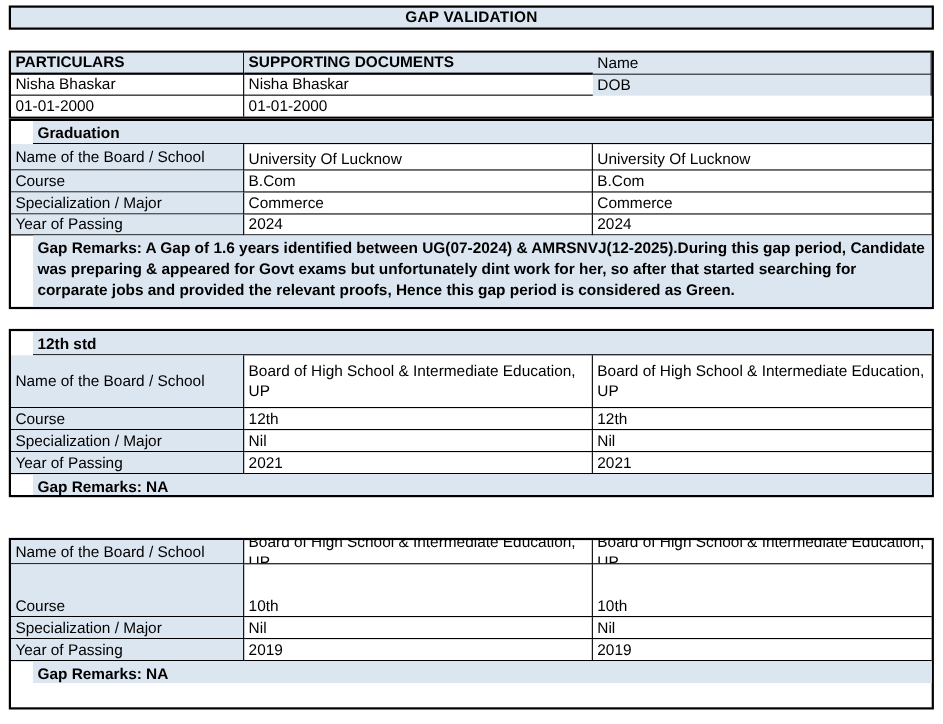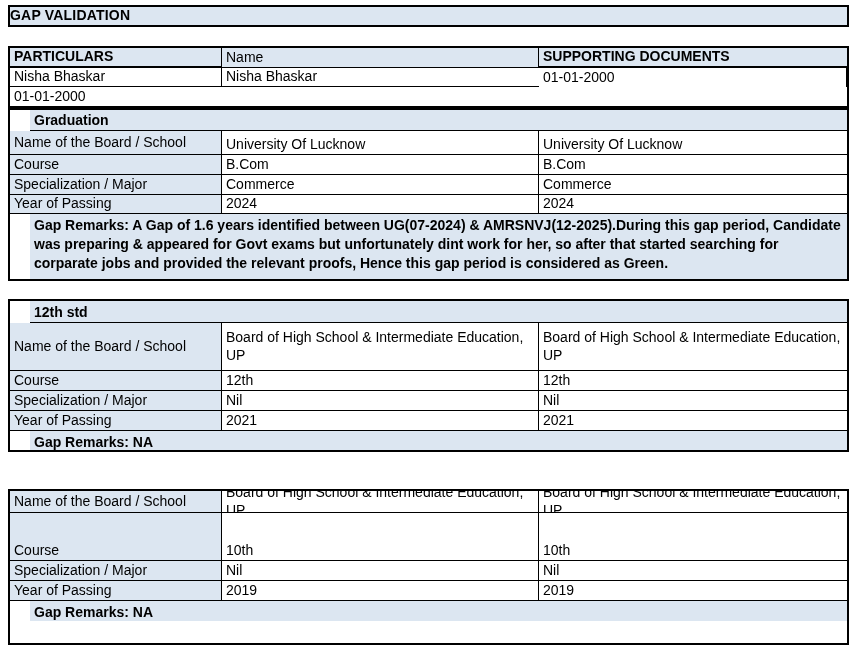--- a/index.html
+++ b/index.html
@@ -10,20 +10,21 @@
     color: #000;
     box-sizing: border-box;
     padding: 5px 8px 0 8px;
   }
   .title-bar {
     box-sizing: border-box;
     width: 841px; height: 22px;
     border: 2px solid #000;
     background: #dce6f1;
     font-weight: bold; font-size: 14px; line-height: 17px;
+    text-align: center;
     margin-bottom: 19px;
     letter-spacing: .2px;
   }
   .tbl {
     box-sizing: border-box;
     width: 841px;
     border: 2px solid #000;
     display: grid;
     grid-template-columns: 212px 317px 308px;
     background: #fff;
@@ -66,26 +67,27 @@
     white-space: normal;
   }
 </style>
 </head>
 <body>
 
 <div class="title-bar">GAP VALIDATION</div>
 
 <div class="tbl t1">
   <div class="cell hdr">PARTICULARS</div>
+  <div class="cell hdr last-col">SUPPORTING DOCUMENTS</div>
+
   <div class="cell lbl">Name</div>
-
-  <div class="cell hdr last-col">SUPPORTING DOCUMENTS</div>
   <div class="cell">Nisha Bhaskar</div>
   <div class="cell last-col">Nisha Bhaskar</div>
 
+  <div class="cell lbl last-row">DOB</div>
   <div class="cell last-row">01-01-2000</div>
   <div class="cell last-col last-row">01-01-2000</div>
 </div>
 
 <div class="tbl grad">
   <div class="merged">Graduation</div>
 
   <div class="cell lbl vcenter">Name of the Board / School</div>
   <div class="cell">University Of Lucknow</div>
   <div class="cell last-col">University Of Lucknow</div>

